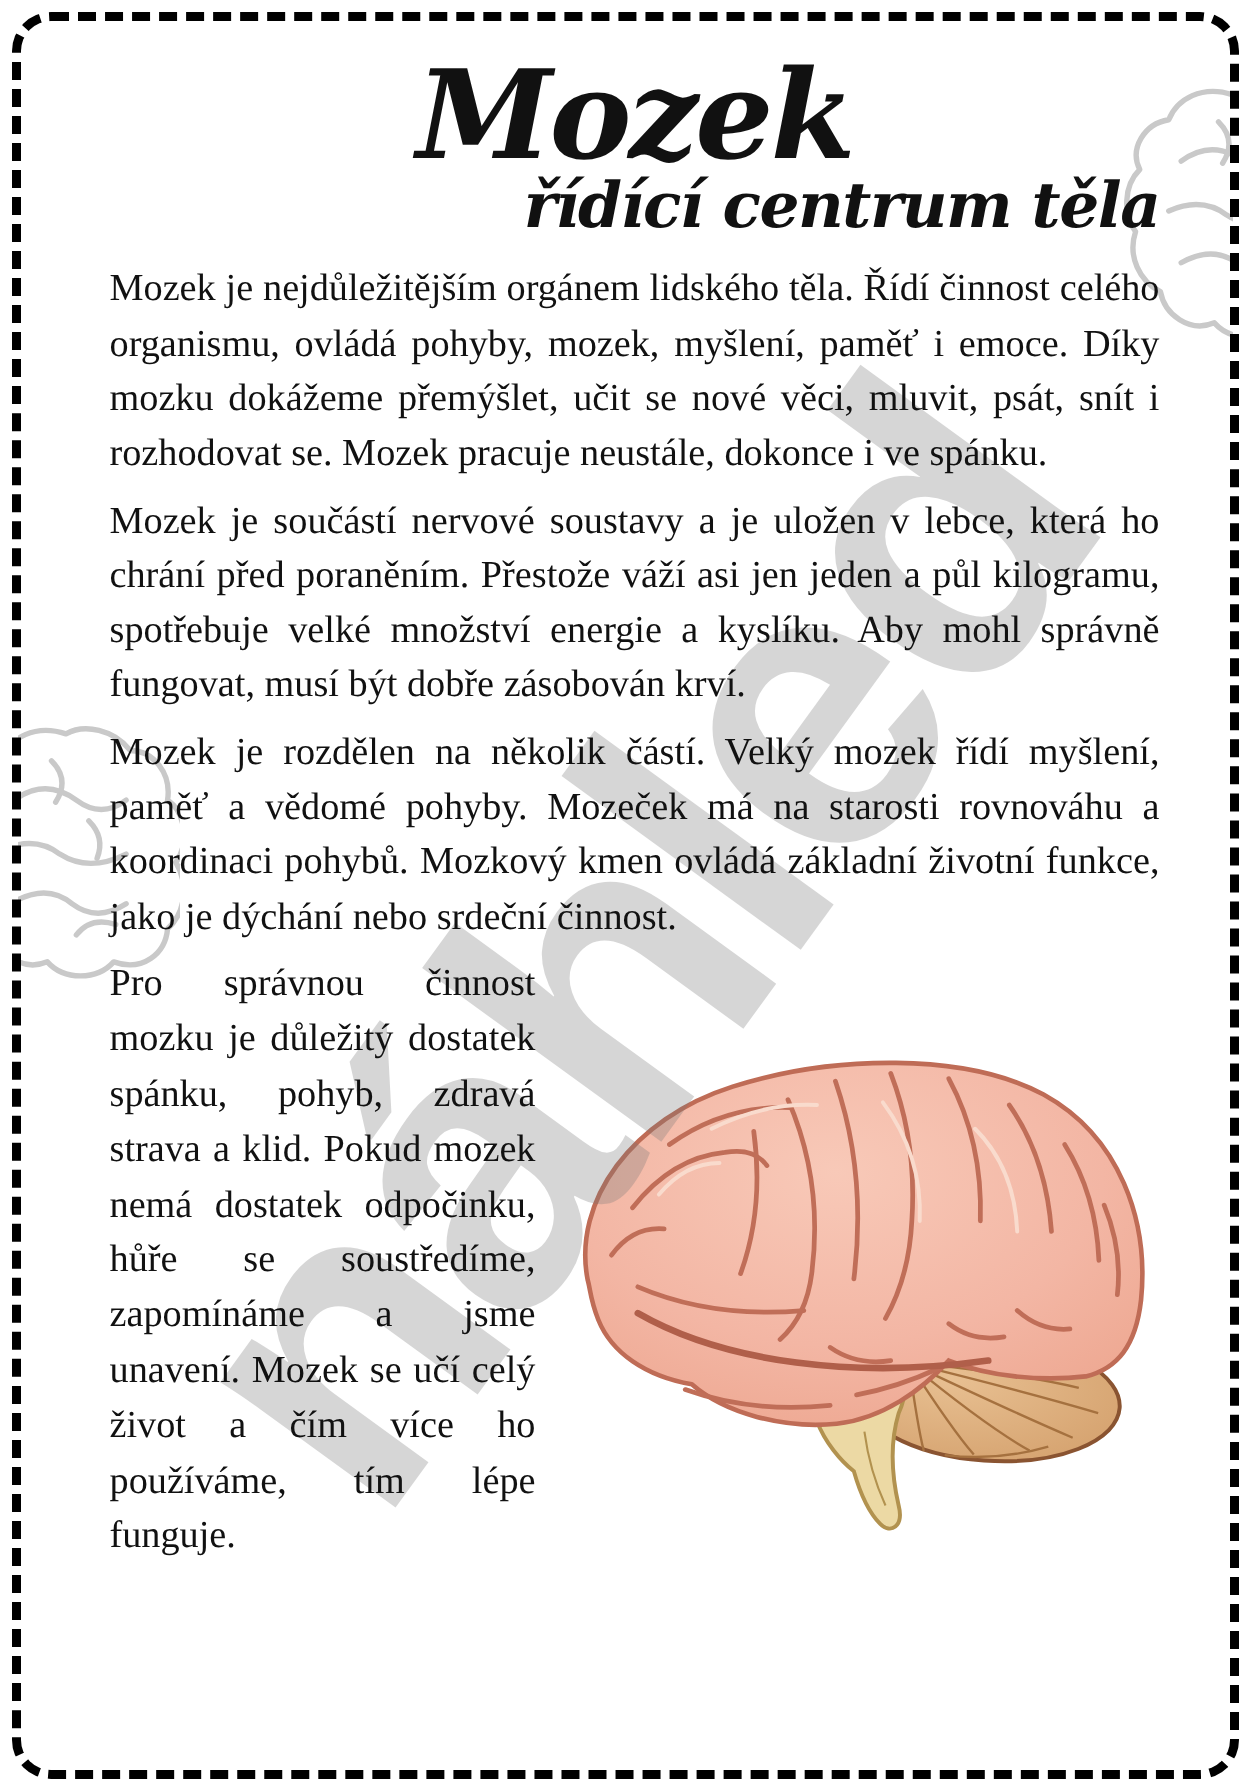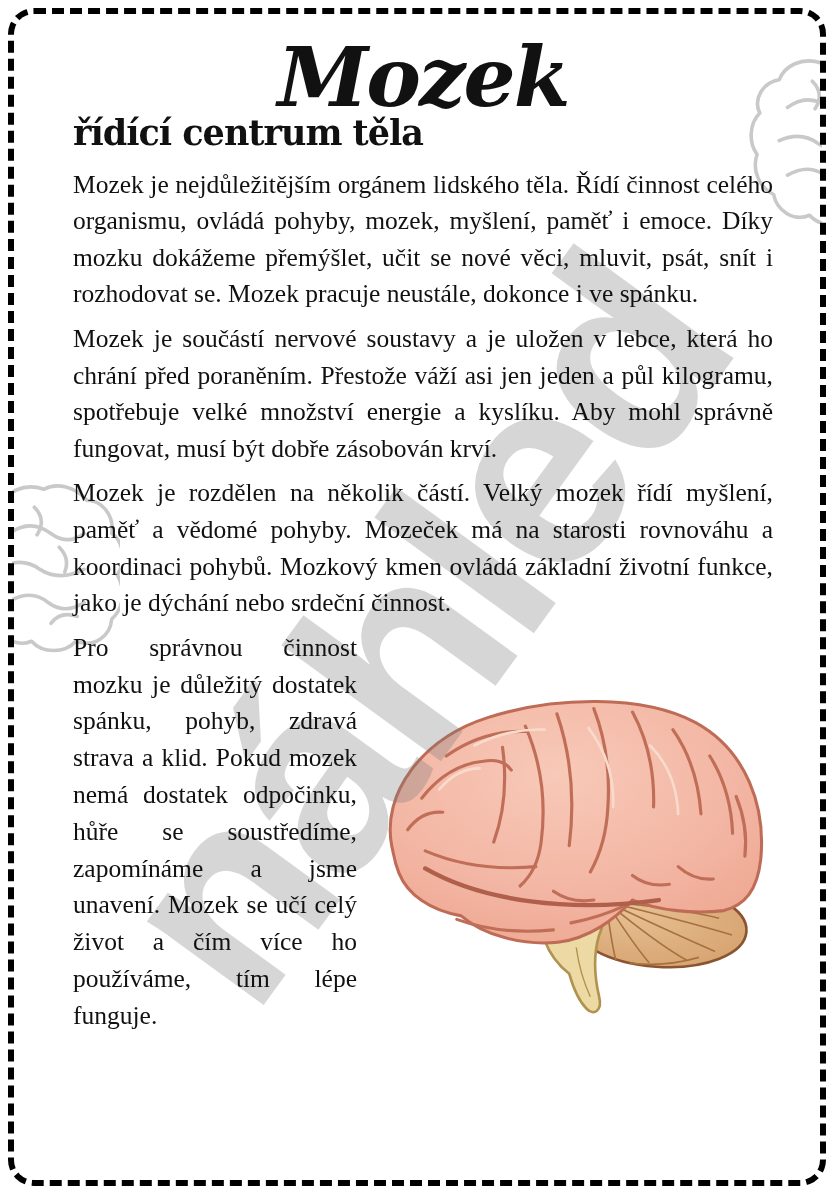--- a/index.html
+++ b/index.html
@@ -46,24 +46,24 @@
     margin:8px 0 0 0;
     text-align:center;
     font-family:"DejaVu Serif", serif;
     font-style:italic;font-weight:bold;
     font-size:82px;line-height:1.05;
     letter-spacing:-2px;
   }
   .subtitle{
     position:relative;z-index:3;
     margin:-6px 0 14px 0;
-    text-align:left;
+    text-align:right;
     font-family:"DejaVu Serif", serif;
-    font-weight:bold;
-    font-size:35px;line-height:1.1;
+    font-style:italic;font-weight:bold;
+    font-size:42px;line-height:1.1;
     letter-spacing:-1px;
   }
   .body-text{
     position:relative;z-index:3;
     font-size:25.5px;line-height:36.6px;
     text-align:justify;
     margin:0 0 8px 0;
   }
   .bottom-row{position:relative;display:flex;margin-top:0;}
   .side-col{

